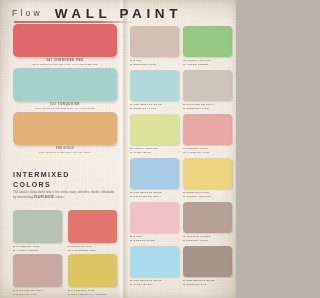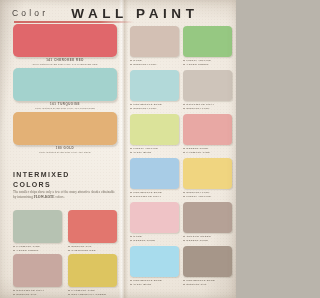--- a/index.html
+++ b/index.html
@@ -58,21 +58,21 @@
     font-size: 8.5px;
     letter-spacing: 3.2px;
     color: #4b4540;
     font-weight: 400;
   }
   .hdr-main {
     font-size: 13.5px;
     font-weight: 700;
     letter-spacing: 4.6px;
     color: #2f2b28;
-    margin-left: 23px;
+    margin-left: 12px;
   }
   #hdr-rule {
     position: absolute;
     left: 14px; top: 21px; width: 120px; height: 1.5px;
     background: linear-gradient(90deg, #d06a66 0%, #cf7069 72%, rgba(207,112,105,0) 100%);
   }
 
   
   .big-swatch {
     position: absolute;
@@ -176,21 +176,21 @@
 <body>
 
 <div id="card">
   <div id="paper"></div>
   <div id="fold"></div>
   <div id="grain"></div>
 
   <div id="content">
 
     <div id="header">
-      <span class="hdr-base">Color</span>
+      <span class="hdr-base">Flow</span>
       <span class="hdr-main">WALL PAINT</span>
     </div>
     <div id="hdr-rule"></div>
 
     <div id="dynamic">
         <div class="big-swatch" style="top: 24px; background: rgb(224, 103, 107);"></div>
         <div class="big-cap" style="top: 58px;">
           <span class="nm">141 CHEROKEE RED</span>
           <span class="sub">Color matches BASE base Flow: 141 CHEROKEE RED</span>
         </div>

